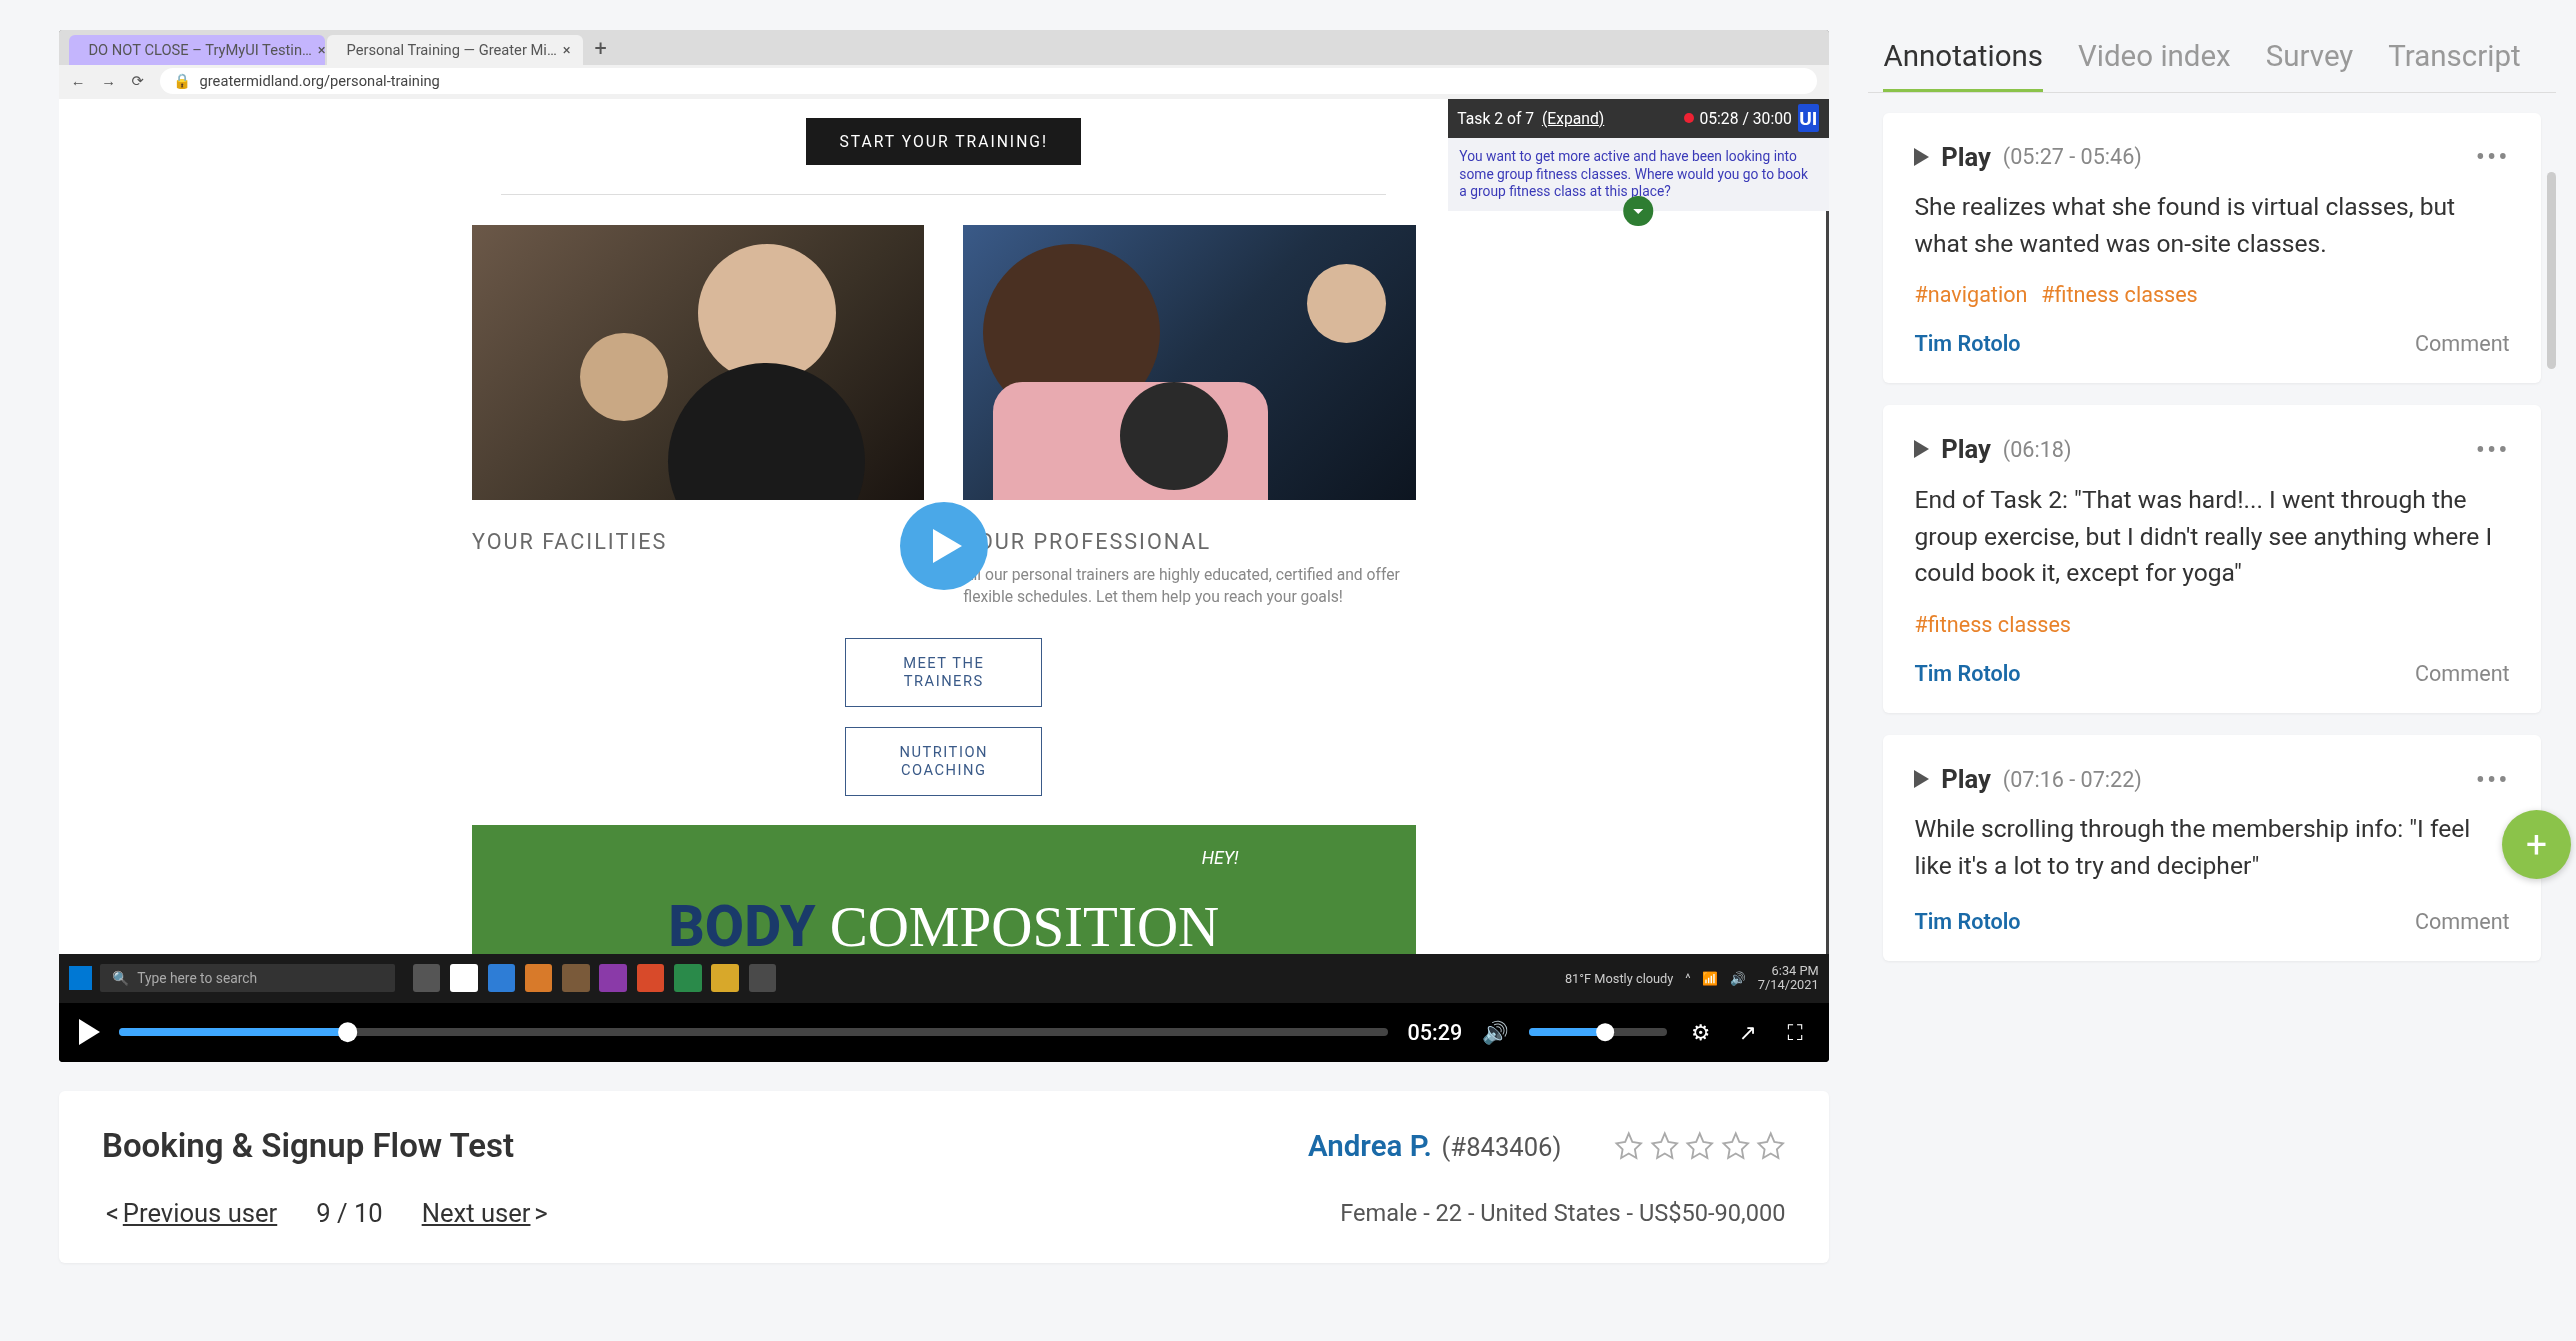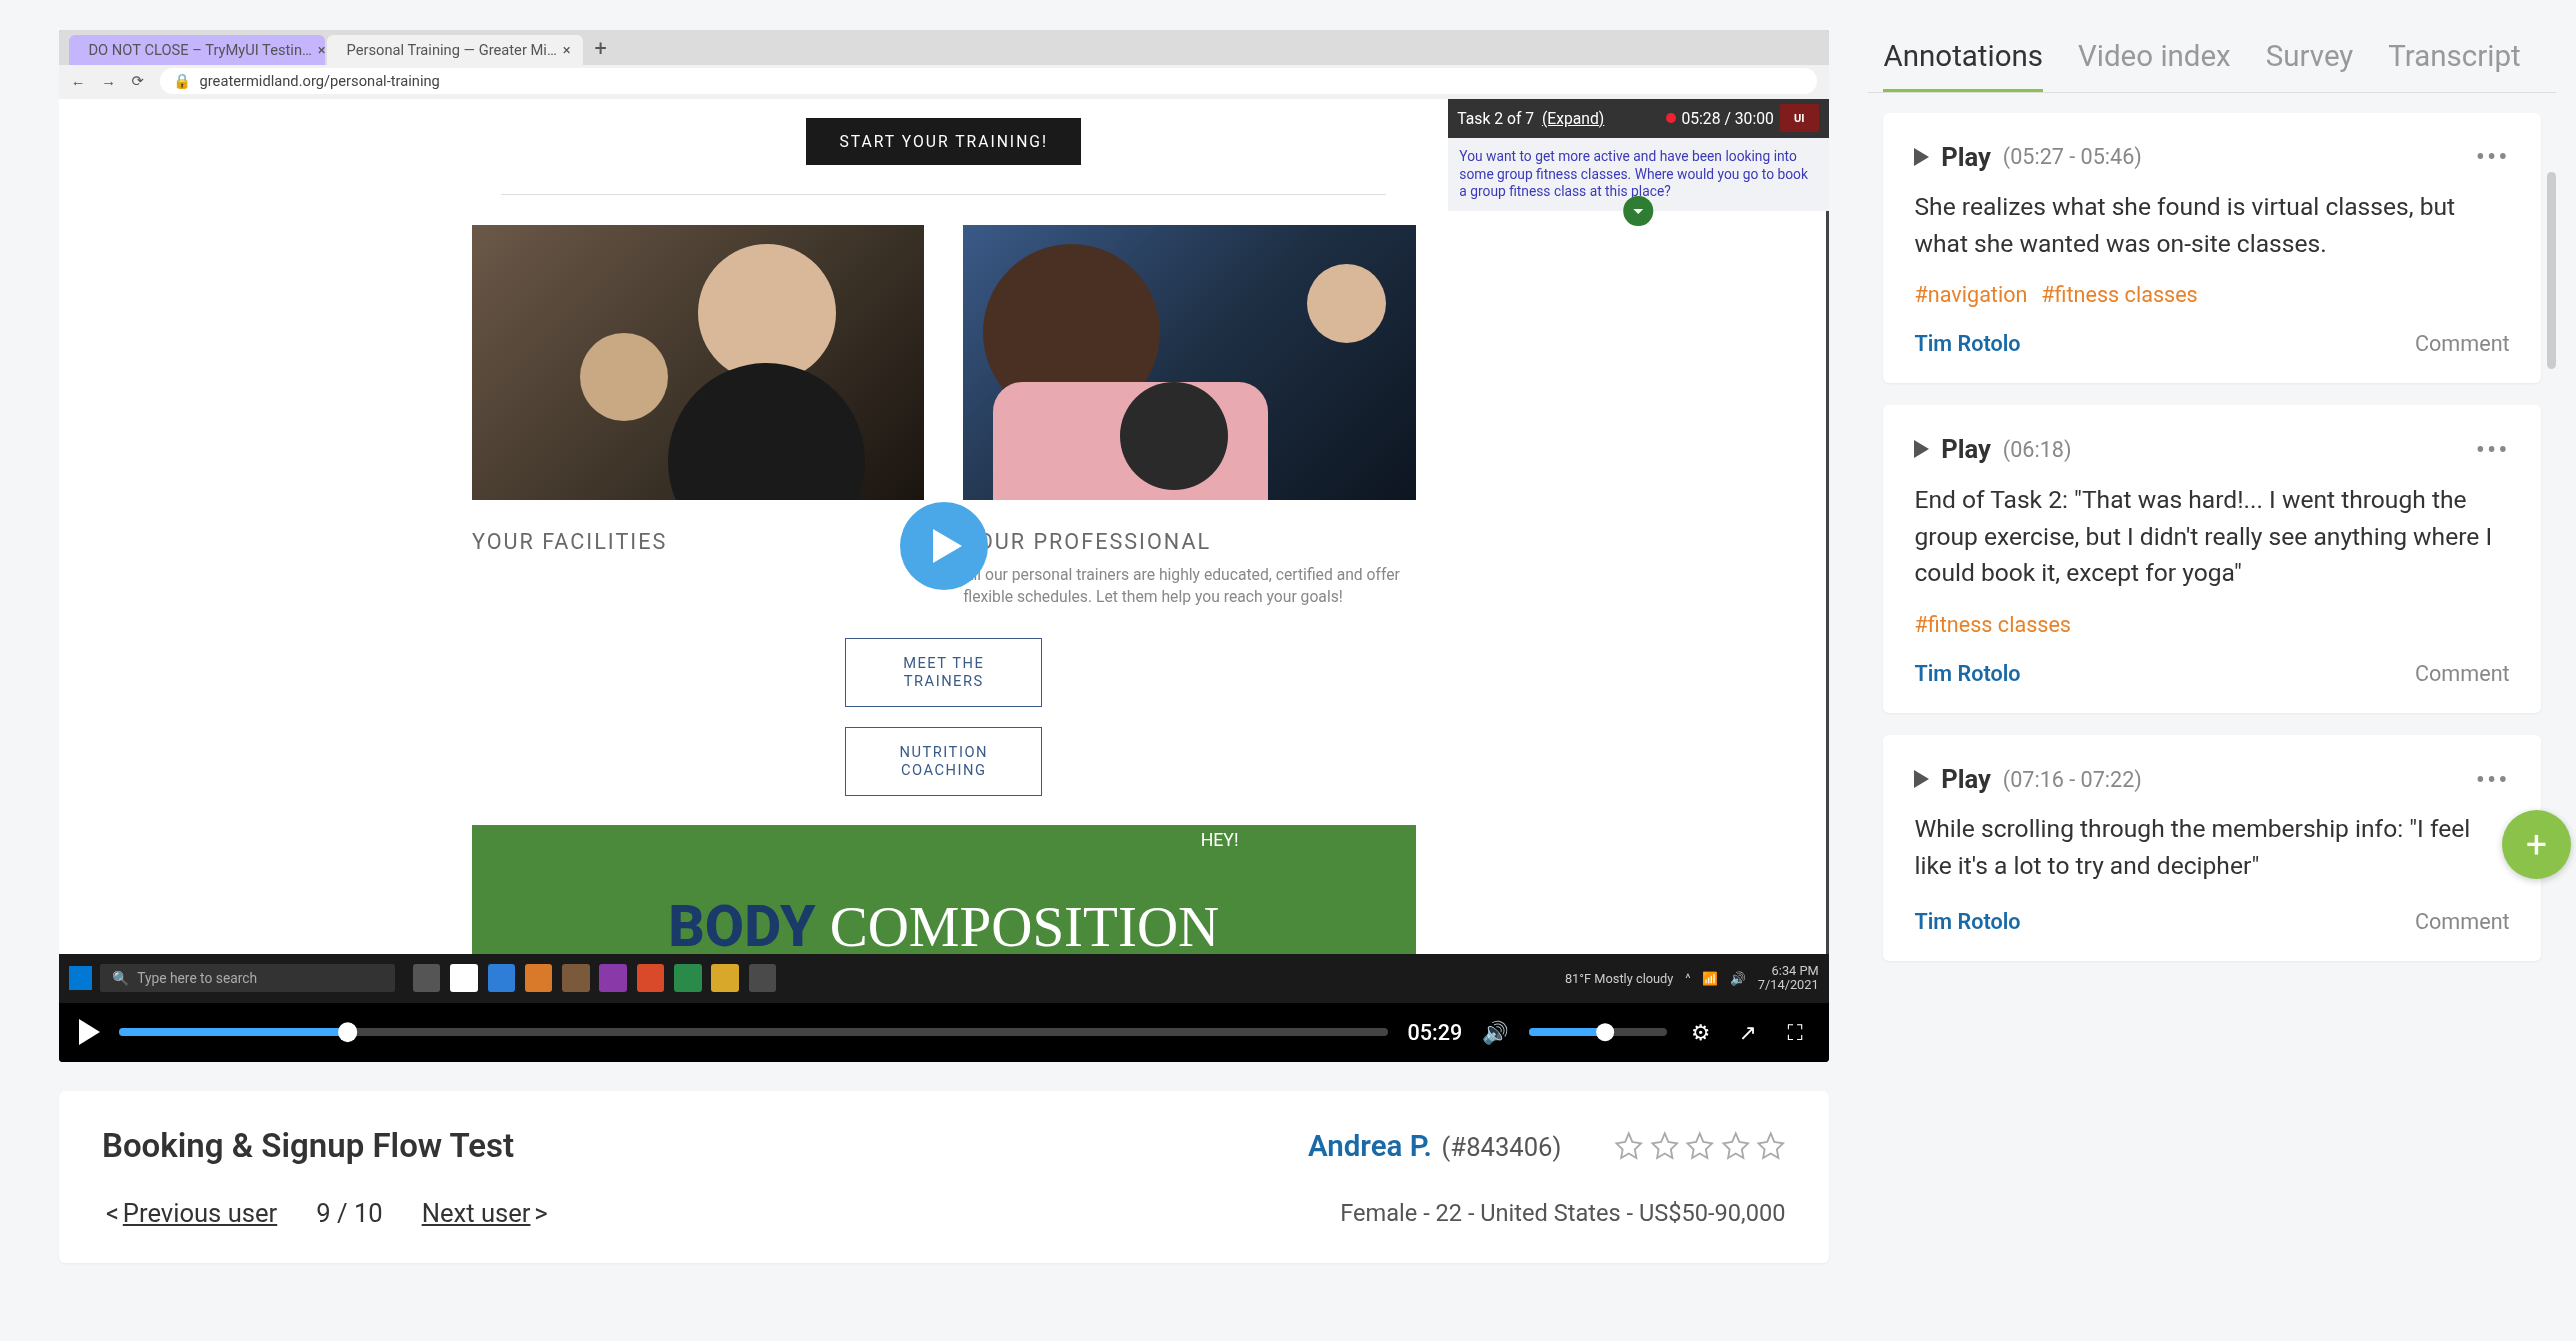--- a/index.html
+++ b/index.html
@@ -129,24 +129,24 @@
     display: flex;
     align-items: center;
     justify-content: space-between;
     padding: 5.9px 9.8px;
     font-size: 15.7px;
   }
   .rec-header .expand { text-decoration: underline; cursor: pointer; }
   .rec-header .timer { display: flex; align-items: center; gap: 5.9px; }
   .rec-dot { width: 9.8px; height: 9.8px; background: #e23; border-radius: 50%; }
   .rec-logo {
-    background: #7f1d1d;
-    width: 39px; height: 27.5px;
+    background: #1d4ed8;
+    width: 21px; height: 27.5px;
     display: flex; align-items: center; justify-content: center;
-    color: #fff; font-weight: bold; font-size: 11px; border-radius: 2px;
+    color: #fff; font-weight: bold; font-size: 19px; border-radius: 2px;
   }
   .rec-body {
     background: #f1f2f6;
     padding: 9.8px 11.8px;
     font-size: 13.8px;
     color: #3a3ab8;
     line-height: 1.3;
   }
   .rec-arrow {
     background: #2e7d32;
@@ -241,23 +241,24 @@
   }
   .body-comp {
     font-size: 57px;
     font-weight: 800;
     color: #1a3a6a;
   }
   .body-comp .comp { color: #fff; font-weight: 400; font-family: cursive; }
   .hey {
     position: absolute;
     right: 177px;
-    top: 5px;
+    top: 23px;
     color: #fff;
     font-size: 17.7px;
+    font-style: italic;
     text-align: right;
   }
   .play-overlay {
     position: absolute;
     top: 50%; left: 50%;
     transform: translate(-50%,-50%);
     width: 88px; height: 88px;
     border-radius: 50%;
     background: #4aa8e8;
     display: flex;

